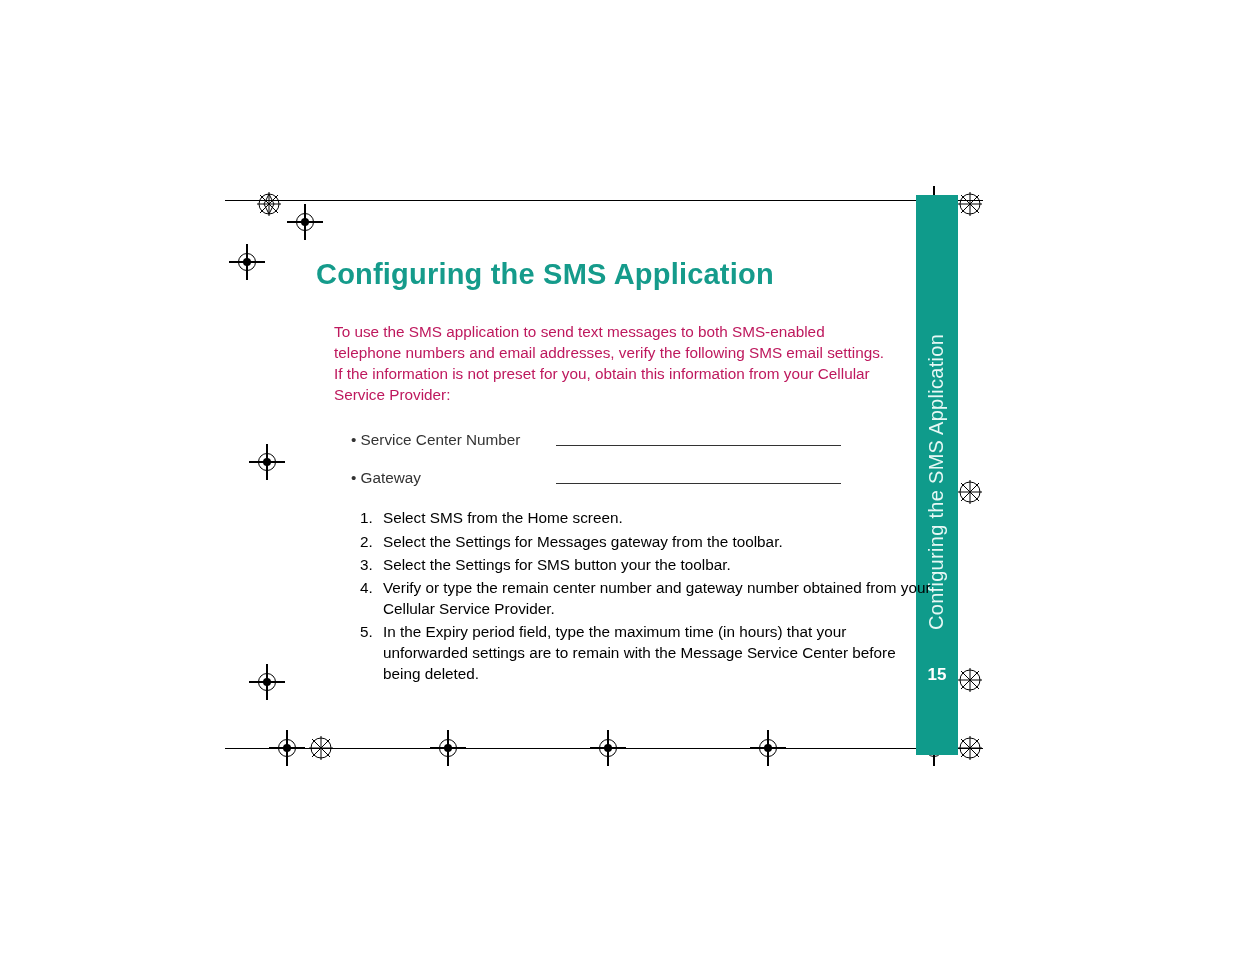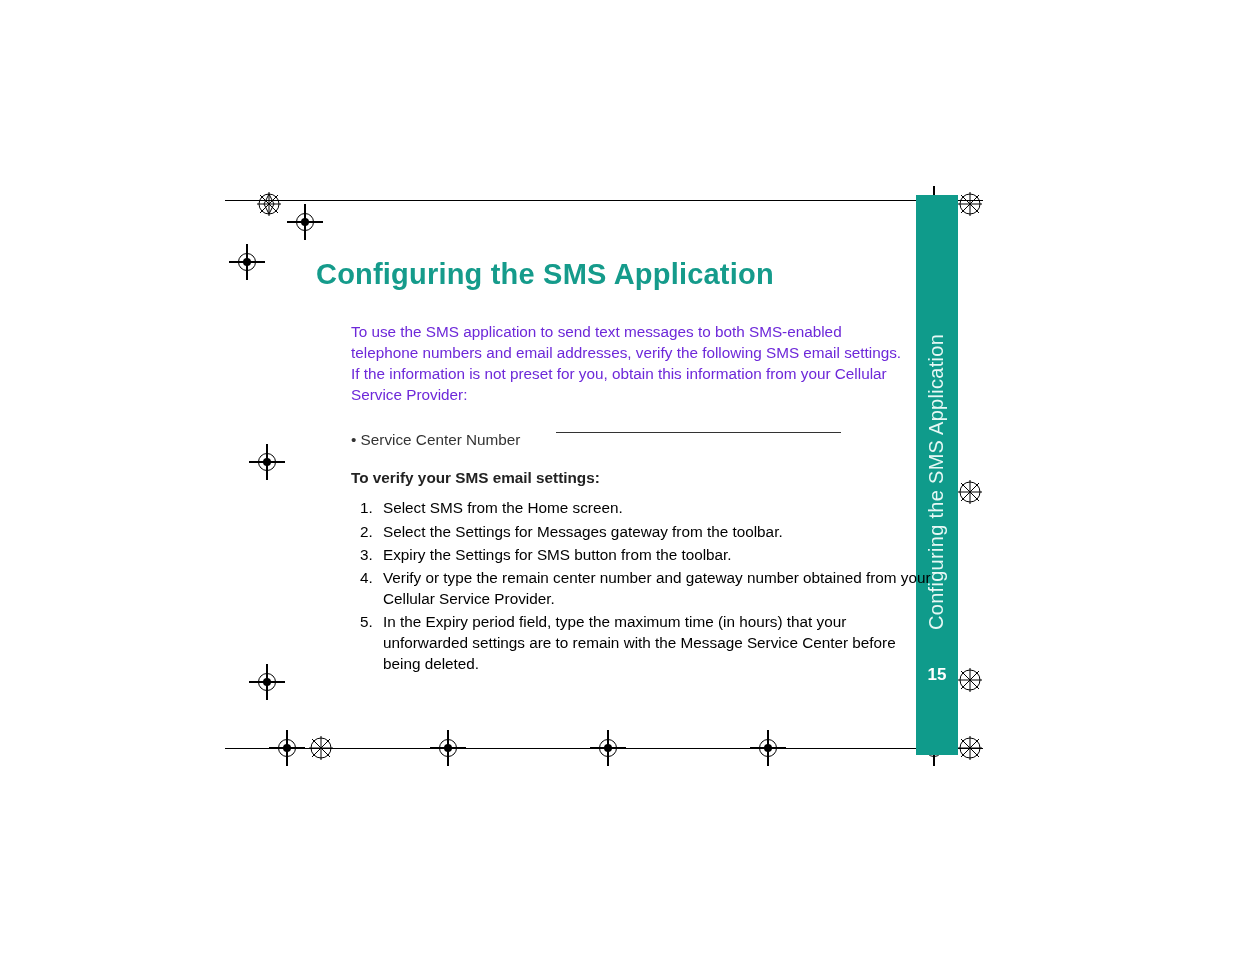--- a/index.html
+++ b/index.html
@@ -1,20 +1,20 @@
 <!DOCTYPE html>
 <html><head>
 <meta charset="utf-8">
 <style>
   html,body{margin:0;padding:0;width:1235px;height:954px;background:#fff;font-family:Arial,Helvetica,sans-serif;color:#222;position:relative;overflow:hidden}
   .page{position:absolute;left:0;top:0;width:1235px;height:954px}
   .content{position:absolute;left:316px;top:258px;width:580px}
   h1.title{margin:0 0 30px 0;color:#159b8b;font-weight:700;font-size:29px;letter-spacing:.2px}
-  .intro{margin:0 0 26px 35px;font-size:15.3px;line-height:1.38;color:#6d28d9;width:555px}
-  .field-row{display:flex;align-items:flex-start;margin:0 0 20px 35px;width:555px}
+  .intro{margin:0 0 26px 18px;font-size:15.3px;line-height:1.38;color:#be185d;width:555px}
+  .field-row{display:flex;align-items:flex-end;margin:0 0 20px 35px;width:555px}
   .field-label{font-size:15.3px;color:#333;min-width:205px}
   .field-line{flex:0 0 285px;border-bottom:1.3px solid #333;height:1px;margin-bottom:3px}
   .subhead{margin:10px 0 10px 35px;font-weight:700;font-size:15.3px;color:#222}
   ol.steps{margin:0 0 0 35px;padding-left:26px;font-size:15.3px;color:#000000;line-height:1.38;width:555px}
   ol.steps li{margin-bottom:2px;padding-left:6px}
   .sidebar{position:absolute;left:916px;top:195px;width:42px;height:560px;background:#0f9b8b}
   .side-text{position:absolute;left:916px;top:630px;width:42px;color:#e6f8f5;font-size:20px;letter-spacing:.3px;transform-origin:left top;transform:rotate(-90deg) translate(0,9px);white-space:nowrap;font-family:Arial,Helvetica,sans-serif}
   .page-num{position:absolute;left:916px;top:665px;width:42px;text-align:center;color:#fff;font-weight:700;font-size:17px}
   
   .reg{position:absolute;width:24px;height:24px}
@@ -184,23 +184,26 @@
   <div class="page-num">15</div>
 
   <div class="content">
     <h1 class="title">Configuring the SMS Application</h1>
     <p class="intro">To use the SMS application to send text messages to both SMS-enabled telephone numbers and email addresses, verify  the following SMS email settings. If the information is not preset for you, obtain this information  from your Cellular Service Provider:</p>
 
     <div class="field-row">
       <span class="field-label">• Service Center Number</span>
       <span class="field-line"></span>
     </div>
-
-    <p class="subhead">To verify your SMS email settings:</p>
+    <div class="field-row">
+      <span class="field-label">• Gateway</span>
+      <span class="field-line"></span>
+    </div>
+
     <ol class="steps">
       <li>Select SMS from the Home screen.</li>
       <li>Select the Settings for Messages gateway from the toolbar.</li>
-      <li>Expiry the Settings for SMS button from the toolbar.</li>
+      <li>Select the Settings for SMS button your the toolbar.</li>
       <li>Verify or type the remain center number and gateway number obtained from your Cellular Service Provider.</li>
       <li>In the Expiry period field, type the maximum time (in hours) that your unforwarded settings are to remain with the Message Service Center before being deleted.</li>
     </ol>
   </div>
 </div>
 
 </body></html>

